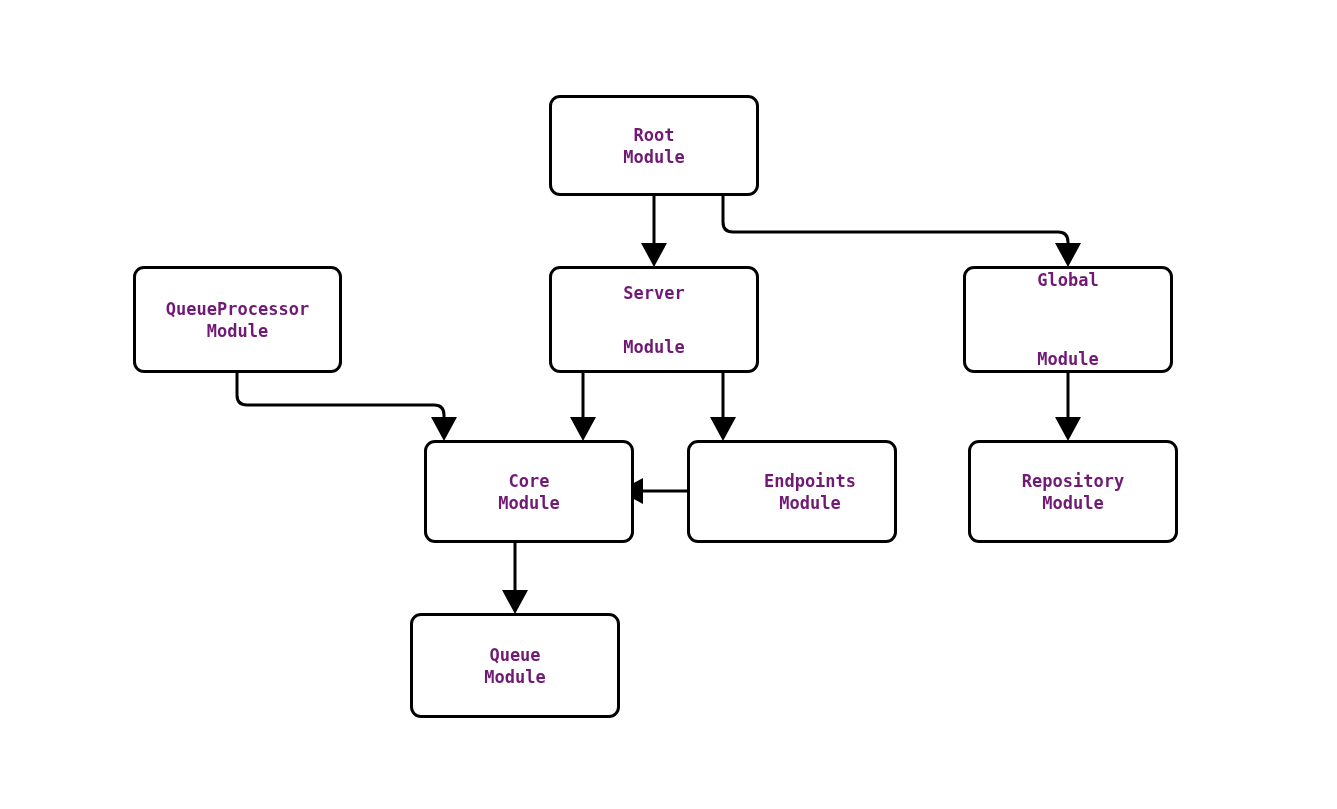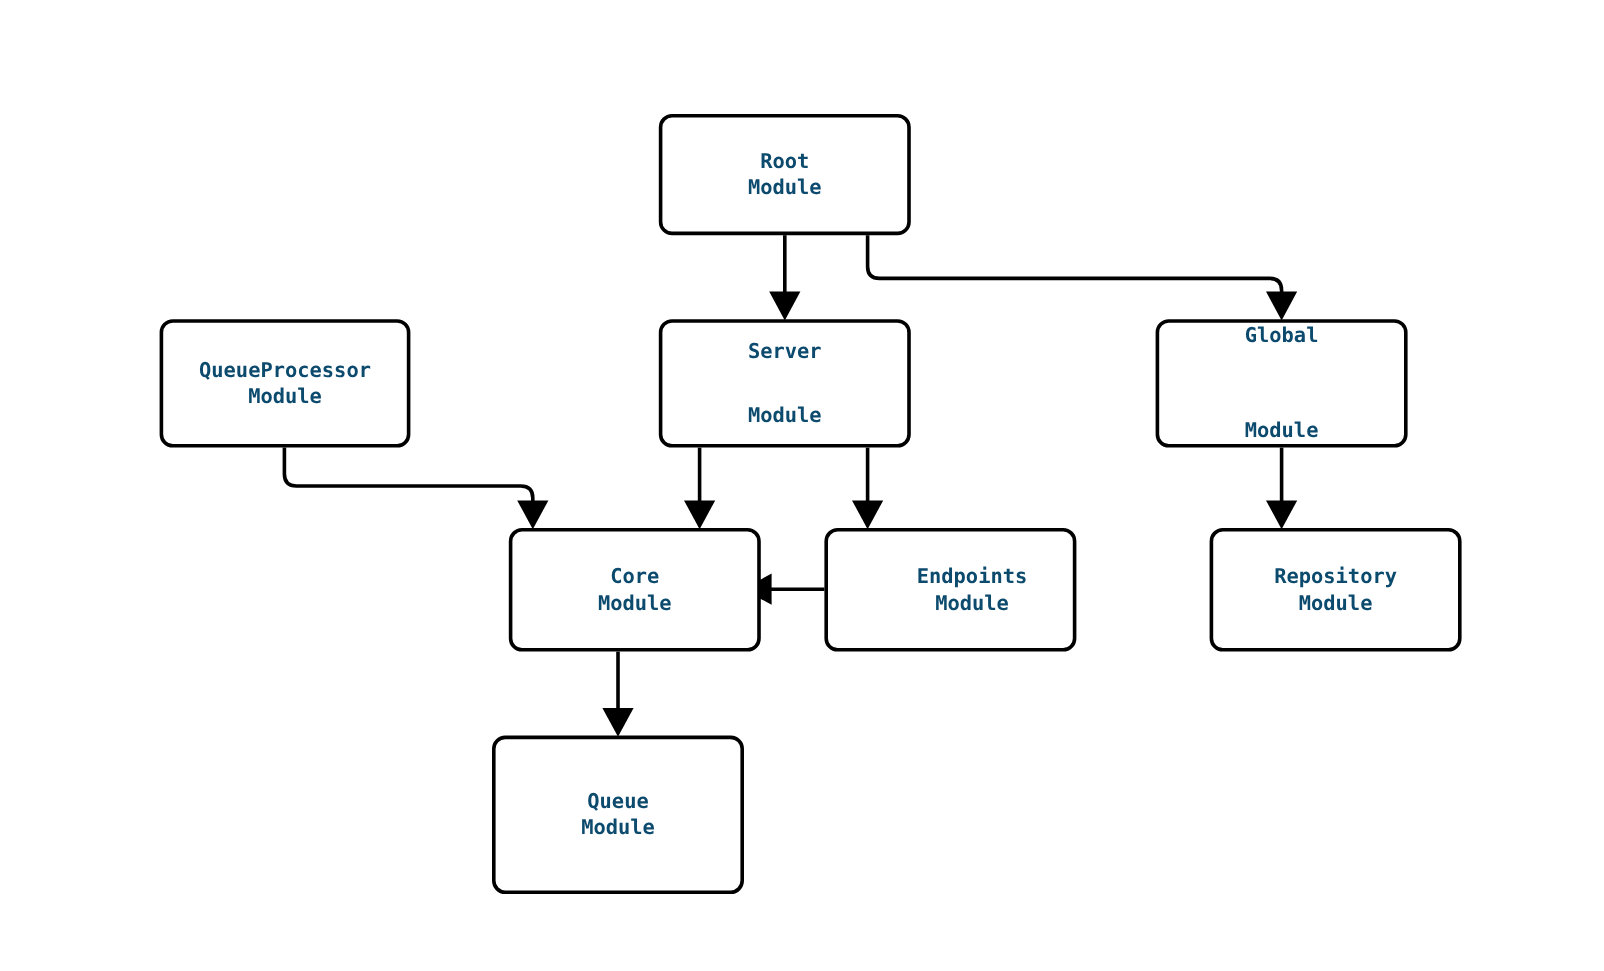--- a/index.html
+++ b/index.html
@@ -32,21 +32,21 @@
     flex-direction: column;
     align-items: center;
     justify-content: center;
     z-index: 2;
   }
   .node-label {
     font-family: "DejaVu Sans Mono", "Liberation Mono", monospace;
     font-size: 17px;
     font-weight: bold;
     line-height: 22px;
-    color: #0c4a6e;
+    color: #701a75;
     text-align: center;
     letter-spacing: 0px;
     white-space: pre;
     user-select: none;
   }
 </style>
 </head>
 <body>
 
 <div id="canvas">
@@ -103,23 +103,23 @@
   <div class="node" style="left:424px; top:440px; width:210px; height:103px;">
     <span class="node-label">Core</span>
     <span class="node-label">Module</span>
   </div>
 
   <div class="node" style="left:687px; top:440px; width:210px; height:103px;padding-left:36px;">
     <span class="node-label">Endpoints</span>
     <span class="node-label">Module</span>
   </div>
 
-  <div class="node" style="left:1008px; top:440px; width:210px; height:103px;">
+  <div class="node" style="left:968px; top:440px; width:210px; height:103px;">
     <span class="node-label">Repository</span>
     <span class="node-label">Module</span>
   </div>
 
-  <div class="node" style="left:410px; top:613px; width:210px; height:132px;">
+  <div class="node" style="left:410px; top:613px; width:210px; height:105px;">
     <span class="node-label">Queue</span>
     <span class="node-label">Module</span>
   </div>
 
 </div>
 
 </body></html>

